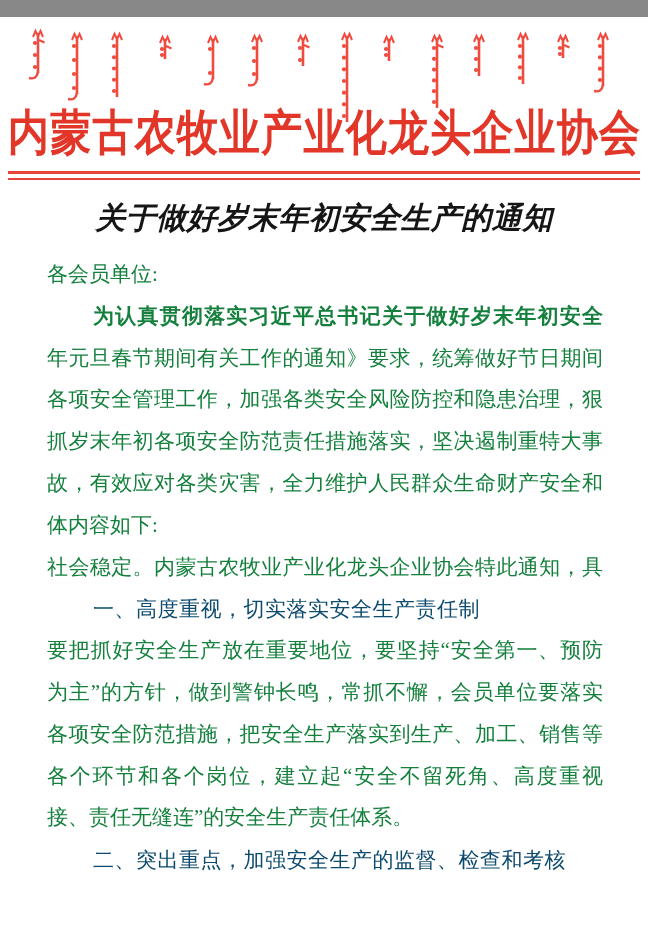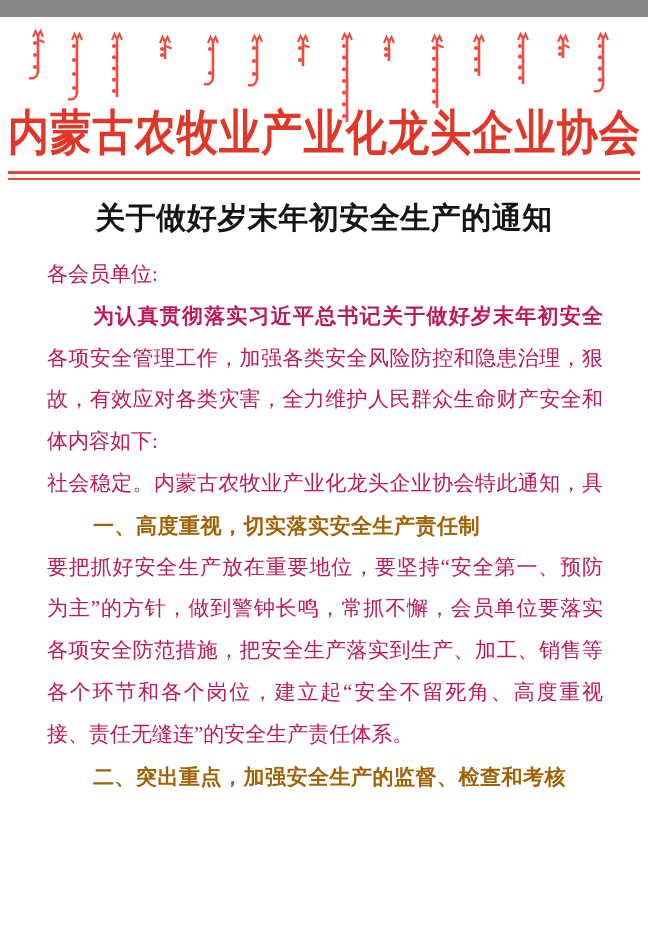--- a/index.html
+++ b/index.html
@@ -28,34 +28,35 @@
   .rule{position:absolute;left:8px;right:8px;}
   .rule-a{top:154px;height:3px;}
   .rule-b{top:161px;height:2px;}
   .doc-title{
     position:absolute;top:181px;left:0;width:100%;
     margin:0;
     text-align:center;
     font-size:30px;font-weight:bold;color:#151515;
     letter-spacing:0.5px;
     font-family:"Liberation Serif","DejaVu Serif",serif;
+    font-style:italic;
   }
   .text-block{
     position:absolute;top:237px;left:47px;width:556px;
   }
   .line{
     height:41.8px;line-height:41.8px;
-    font-size:21px;color:#be185d;
+    font-size:21px;color:#15803d;
     text-justify:inter-character;
   }
   .line.j{text-align:justify;text-align-last:justify;}
   .line.indent{padding-left:46px;font-weight:bold;}
   .line.heading{
     font-family:"Liberation Sans","DejaVu Sans",sans-serif;
-    font-weight:bold;color:#a16207;
+    font-weight:normal;color:#0c4a6e;
     letter-spacing:0.5px;
   }
 </style>
 </head>
 <body>
 
 <div class="page">
 
   <svg class="mongolian" id="mongolian-svg" width="648" height="112">
       <g>
@@ -178,21 +179,23 @@
   <div class="org-name" id="org-name" style="color: rgb(226, 54, 41);">内蒙古农牧业产业化龙头企业协会</div>
 
   <div class="rule rule-a" id="rule-a" style="background: rgb(231, 69, 58);"></div>
   <div class="rule rule-b" id="rule-b" style="background: rgb(231, 69, 58);"></div>
 
   <h1 class="doc-title">关于做好岁末年初安全生产的通知</h1>
 
   <div class="text-block" id="text-block">
       <div class="line">各会员单位:</div>
       <div class="line j indent">为认真贯彻落实习近平总书记关于做好岁末年初安全</div>
+      <div class="line j">年元旦春节期间有关工作的通知》要求，统筹做好节日期间</div>
       <div class="line j">各项安全管理工作，加强各类安全风险防控和隐患治理，狠</div>
+      <div class="line j">抓岁末年初各项安全防范责任措施落实，坚决遏制重特大事</div>
       <div class="line j">故，有效应对各类灾害，全力维护人民群众生命财产安全和</div>
       <div class="line">体内容如下:</div>
       <div class="line j">社会稳定。内蒙古农牧业产业化龙头企业协会特此通知，具</div>
       <div class="line indent heading">一、高度重视，切实落实安全生产责任制</div>
       <div class="line j">要把抓好安全生产放在重要地位，要坚持“安全第一、预防</div>
       <div class="line j">为主”的方针，做到警钟长鸣，常抓不懈，会员单位要落实</div>
       <div class="line j">各项安全防范措施，把安全生产落实到生产、加工、销售等</div>
       <div class="line j">各个环节和各个岗位，建立起“安全不留死角、高度重视</div>
       <div class="line">接、责任无缝连”的安全生产责任体系。</div>
       <div class="line indent heading">二、突出重点，加强安全生产的监督、检查和考核</div>

